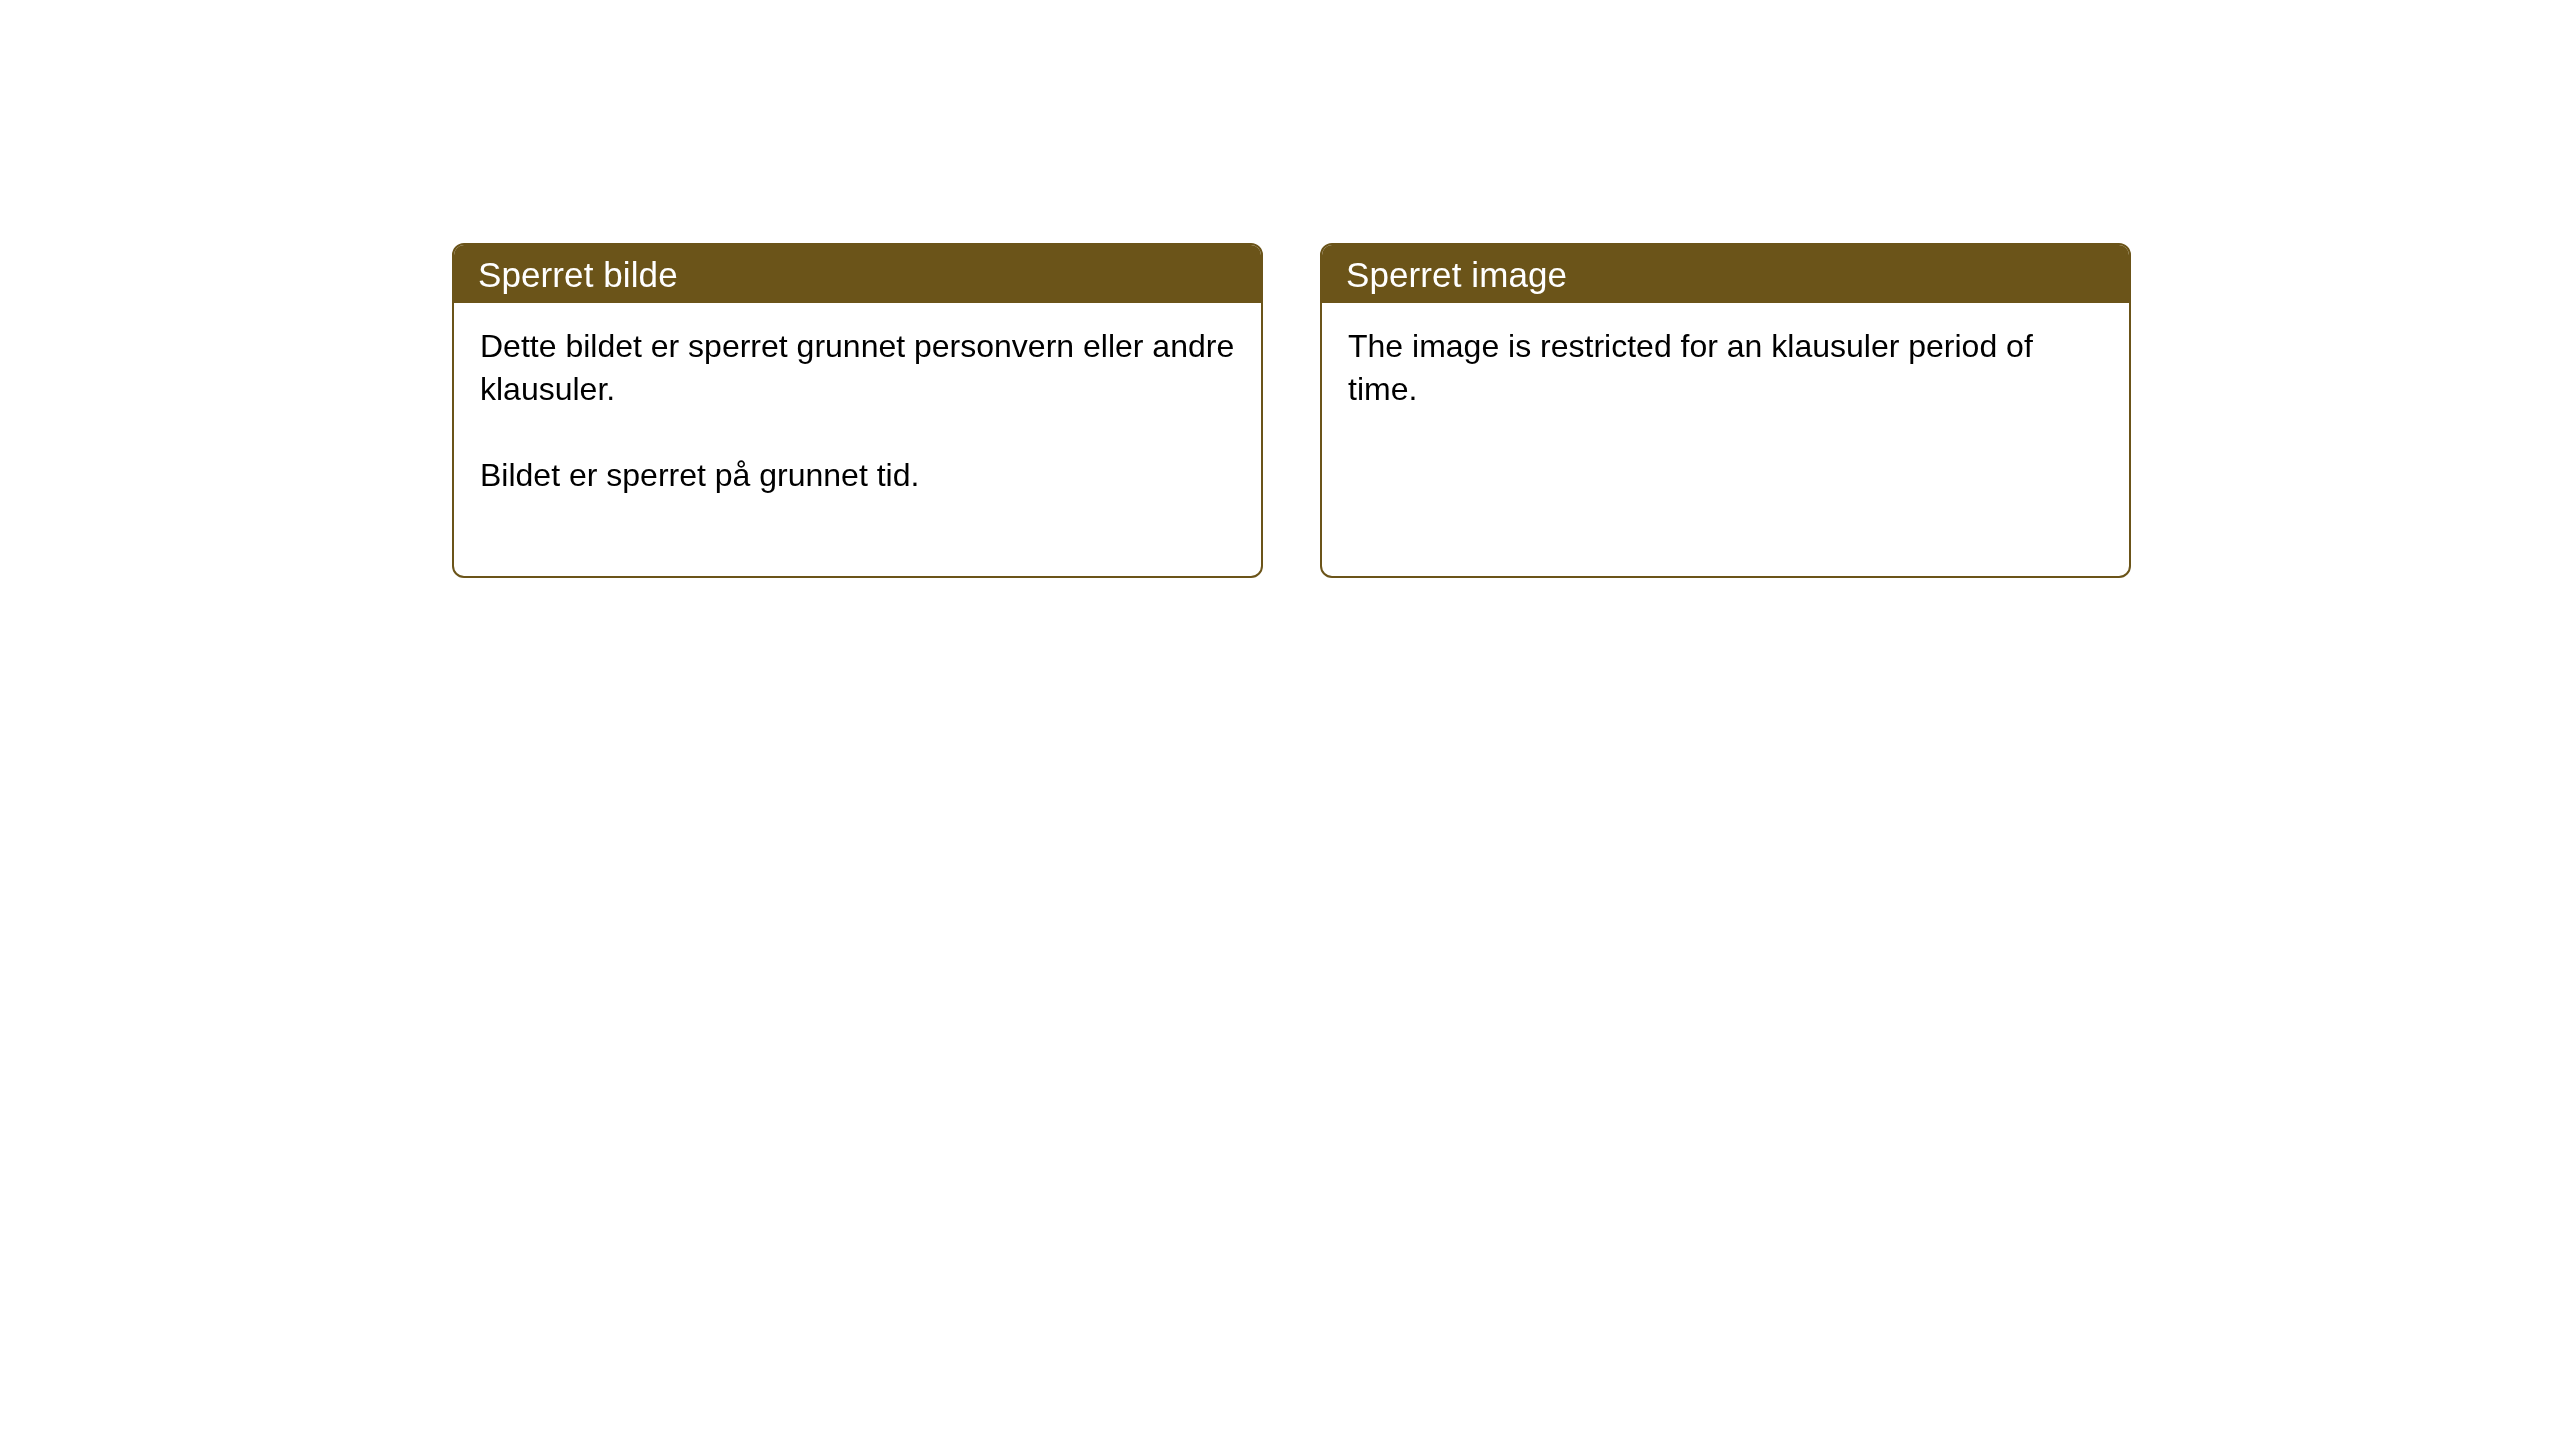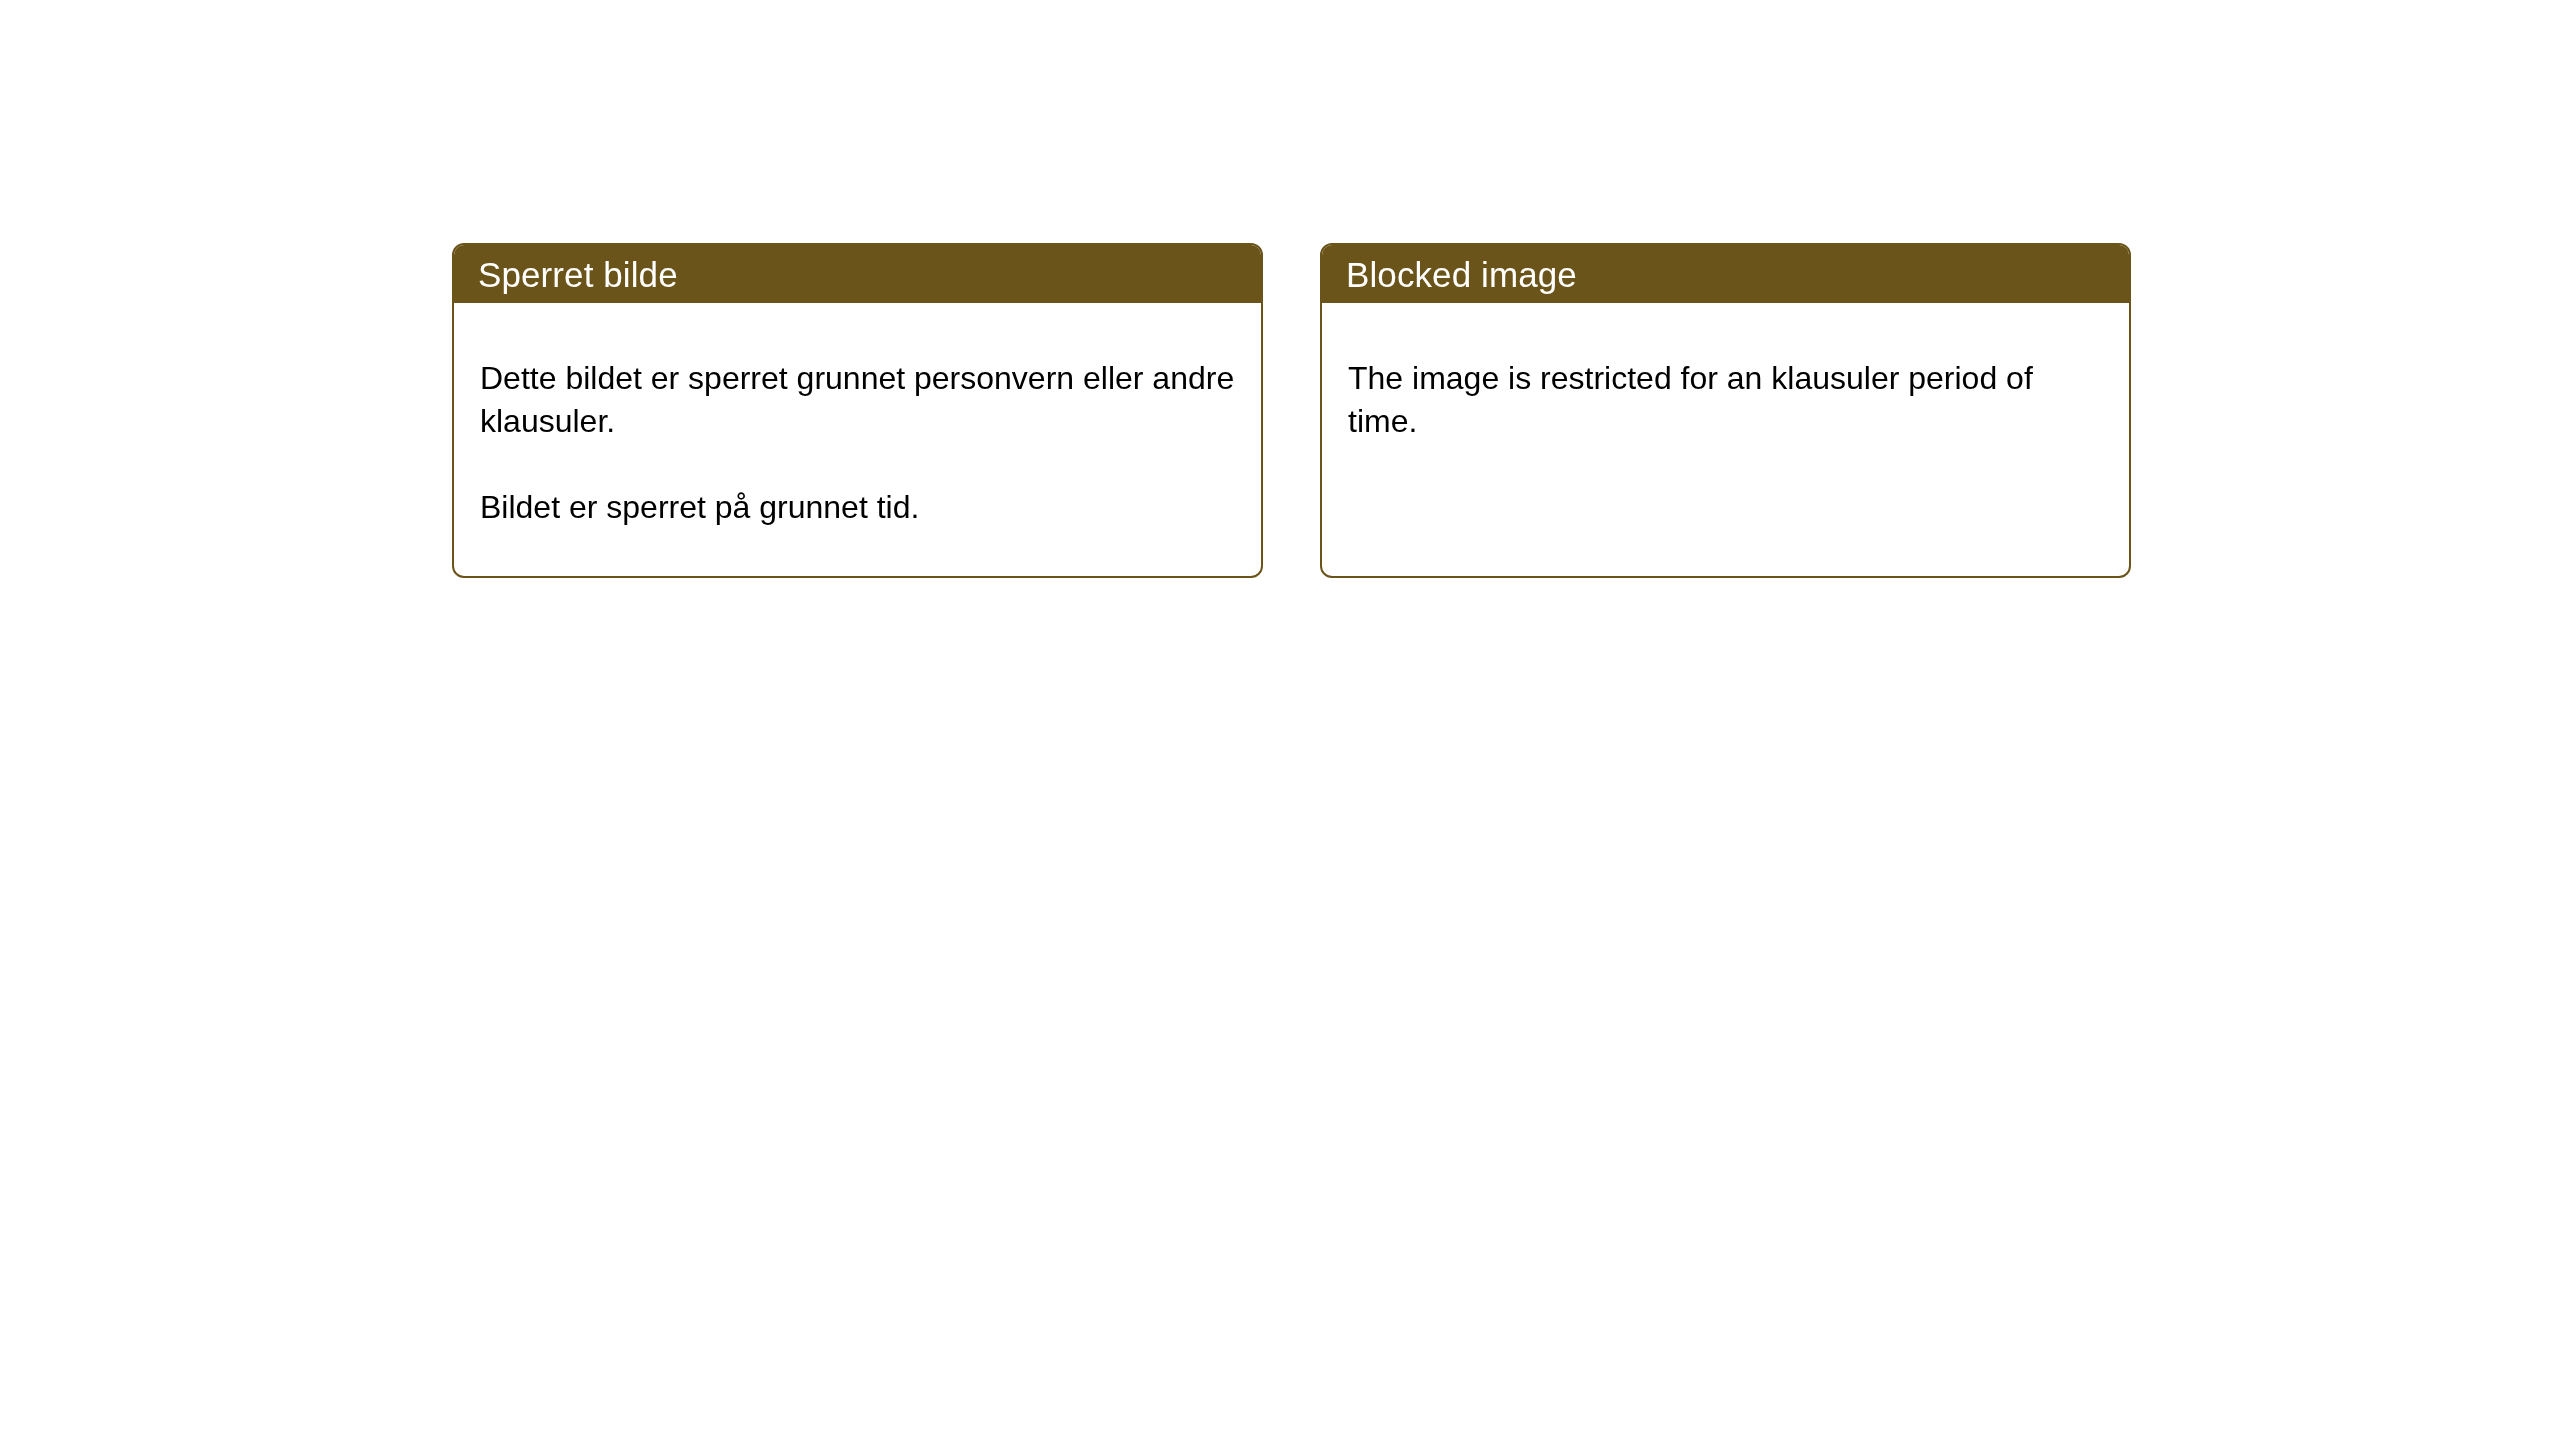--- a/index.html
+++ b/index.html
@@ -27,21 +27,20 @@
     position: absolute;
     top: 243px;
     height: 335px;
     box-sizing: border-box;
     background: #ffffff;
     border: 2px solid #6b5419;
     border-radius: 12px;
     overflow: hidden;
     display: flex;
     flex-direction: column;
-    gap: 32px;
   }
 
   #card-blocked-no  { left: 452px;  width: 811px; }
   #card-blocked-en  { left: 1320px; width: 811px; }
 
   .card-header {
     height: 58px;
     flex: 0 0 58px;
     background: #6b5419;
     display: flex;
@@ -88,20 +87,20 @@
       <h2 class="card-title">Sperret bilde</h2>
     </div>
     <div class="card-body">
       <p class="card-paragraph">Dette bildet er sperret grunnet personvern eller andre klausuler.</p>
       <p class="card-paragraph">Bildet er sperret på grunnet tid.</p>
     </div>
   </section>
 
   <section class="notice-card" id="card-blocked-en">
     <div class="card-header">
-      <h2 class="card-title">Blocked image</h2>
+      <h2 class="card-title">Sperret image</h2>
     </div>
     <div class="card-body">
       <p class="card-paragraph">The image is restricted for an klausuler period of time.</p>
     </div>
   </section>
 
 </div>
 
 </body></html>

